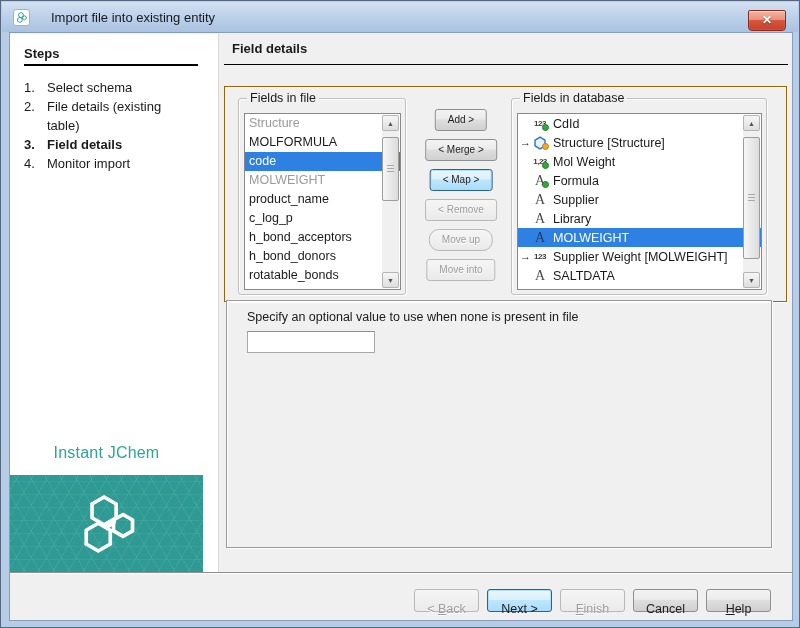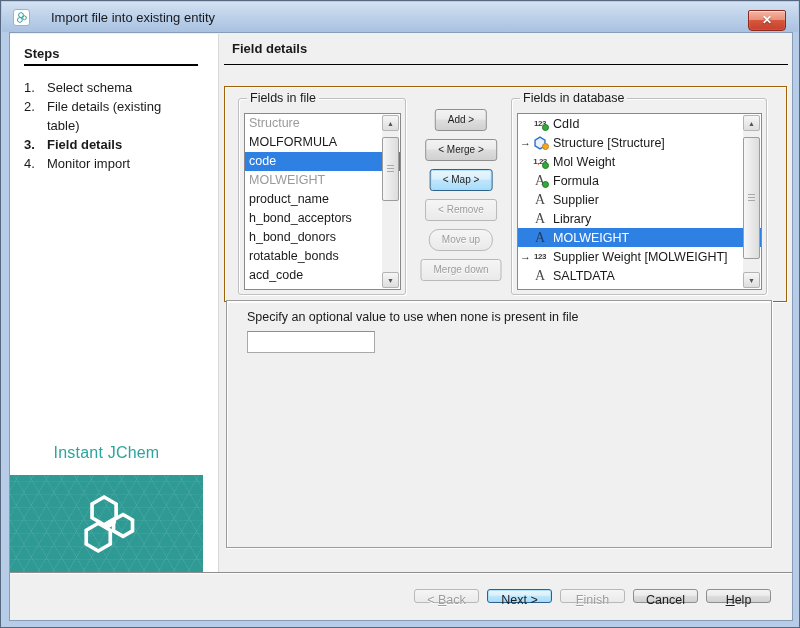--- a/index.html
+++ b/index.html
@@ -116,21 +116,21 @@
     text-shadow:0 1px 0 #fff;cursor:default;
   }
   
   .opt-label{position:absolute;left:20px;top:9px;font-size:12.5px;}
   .opt-input{position:absolute;left:20px;top:30px;width:128px;height:22px;border:1px solid #a9a9a9;
     border-top-color:#8f8f8f;background:#fff;font-family:"Liberation Sans",sans-serif;font-size:12px;padding:0 3px;}
   
   .separator{position:absolute;left:0;top:539px;width:100%;border-top:1px solid #8e8e8e;
     box-shadow:0 1px 0 #fbfbfb;}
   .footer{position:absolute;right:21px;top:556px;display:flex;gap:8px;}
-  .fbtn{min-width:65px;height:14px;padding:0 10px;font-family:"Liberation Sans",sans-serif;font-size:12.5px;
+  .fbtn{min-width:65px;height:23px;padding:9px 10px;font-family:"Liberation Sans",sans-serif;font-size:12.5px;
     color:#1e1e1e;background:linear-gradient(180deg,#f3f3f3 0%,#ebebeb 45%,#dedede 50%,#d0d0d0 100%);
     border:1px solid #8e8f8f;border-radius:3px;text-align:center;line-height:21px;cursor:pointer;}
   .fbtn.focused{background:linear-gradient(180deg,#ebf6fd 0%,#d9f0fc 45%,#bee6fd 50%,#a9dcf8 100%);
     border-color:#2c628b;box-shadow:inset 0 0 0 1px rgba(160,220,250,.8);}
   .fbtn.disabled{background:linear-gradient(180deg,#f5f5f5,#eaeaea);border-color:#b8b8b9;color:#9c9c9c;
     text-shadow:0 1px 0 #fff;cursor:default;}
   .mn{text-decoration:underline;}
   .hexblue{display:block;}
 </style>
 </head>
@@ -191,39 +191,40 @@
       <div class="upper-panel">
 
         <div class="groupbox gb-file">
           <span class="legend">Fields in file</span>
           <div class="listbox lb-file">
             <div class="row muted">Structure</div>
             <div class="row">MOLFORMULA</div>
             <div class="row selected">code</div>
             <div class="row muted">MOLWEIGHT</div>
             <div class="row">product_name</div>
+            <div class="row">c_log_p</div>
             <div class="row">h_bond_acceptors</div>
             <div class="row">h_bond_donors</div>
             <div class="row">rotatable_bonds</div>
             <div class="row">acd_code</div>
             <div class="sb">
               <div class="arrow up">▲</div>
               <div class="thumb" style="top:22px;height:64px;"></div>
               <div class="arrow down">▼</div>
             </div>
           </div>
         </div>
 
         <div class="btncol">
           <button class="btn" style="top:22px;">Add &gt;</button>
           <button class="btn" style="top:52px;">&lt; Merge &gt;</button>
           <button class="btn focused" style="top:82px;">&lt; Map &gt;</button>
           <button class="btn disabled" style="top:112px;">&lt; Remove</button>
           <button class="btn disabled" style="top:142px;border-radius:10px;">Move up</button>
-          <button class="btn disabled" style="top:172px;">Merge down</button>
+          <button class="btn disabled" style="top:172px;">Move into</button>
         </div>
 
         <div class="groupbox gb-db">
           <span class="legend">Fields in database</span>
           <div class="listbox lb-db">
 
             <div class="trow">
               <span class="noarrow"></span>
               <span class="fic">
                   <span class="ic-int">123</span>

